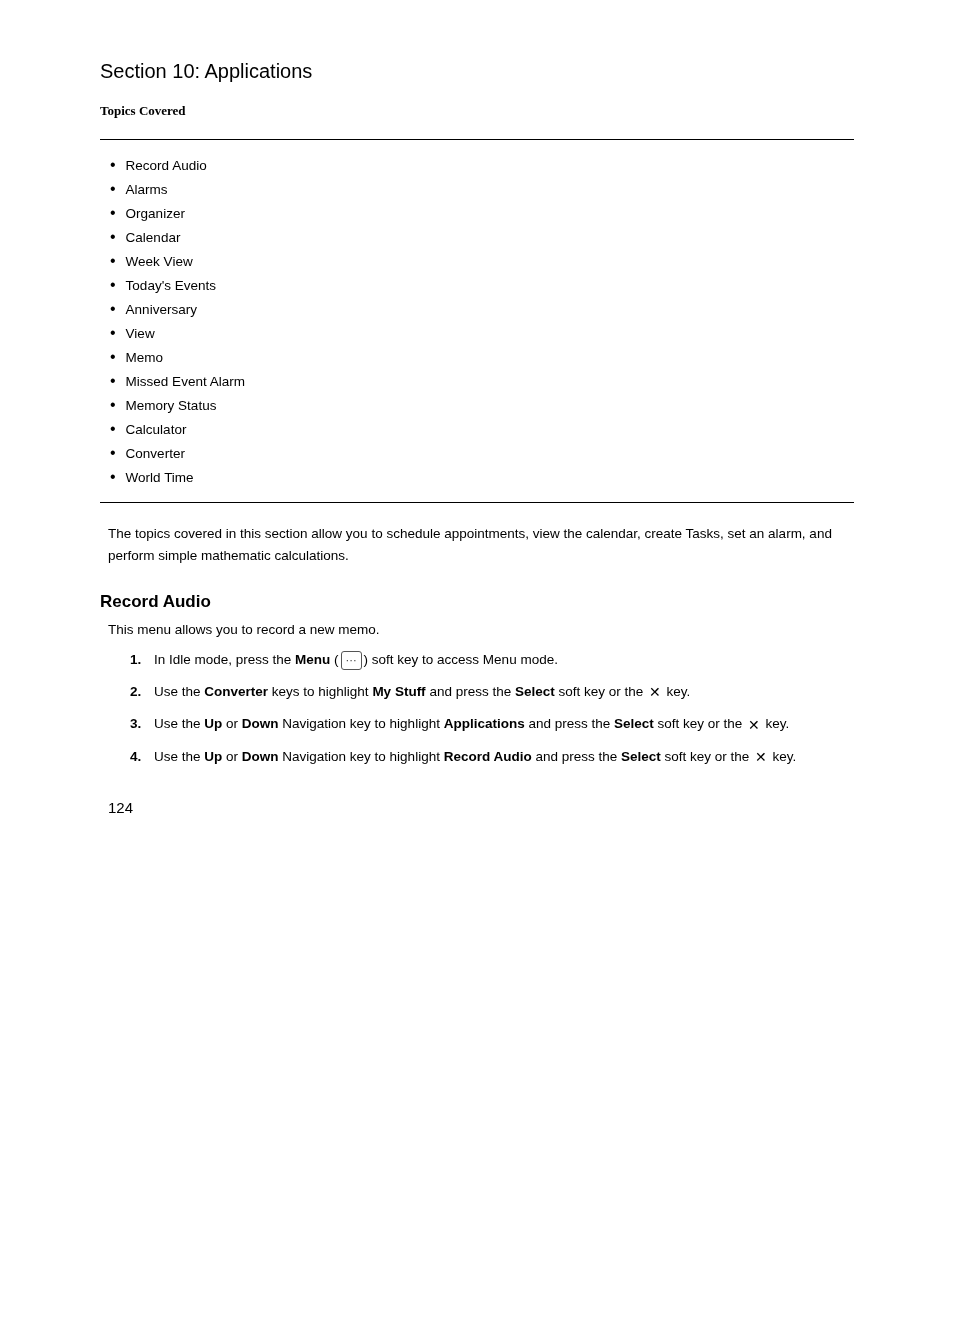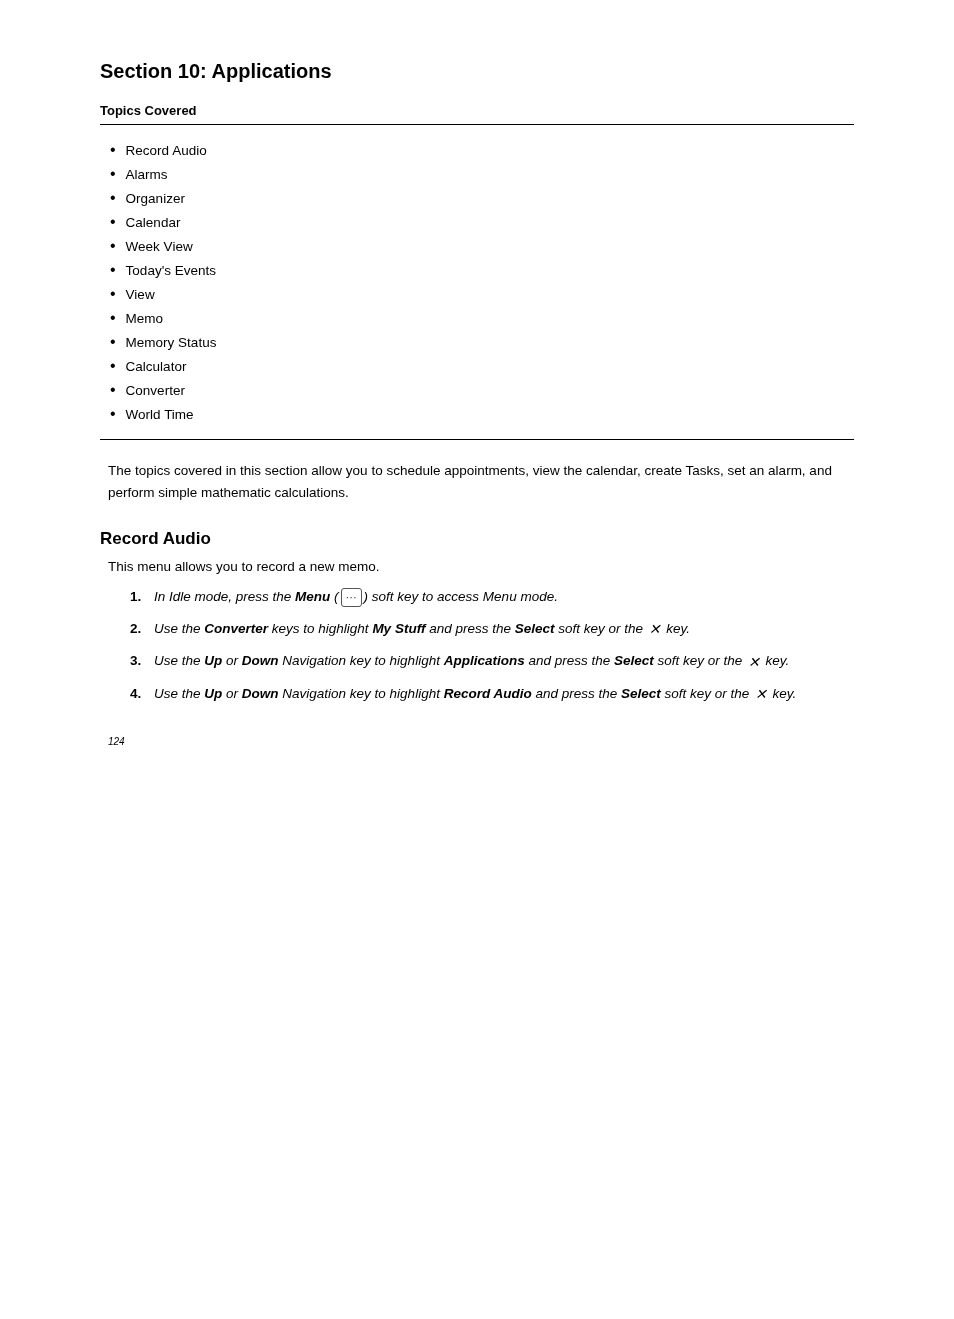--- a/index.html
+++ b/index.html
@@ -17,28 +17,29 @@
       min-height: 1319px;
     }
 
     .page {
       padding: 60px 100px 60px 100px;
       max-width: 954px;
     }
 
     .section-title {
       font-size: 20px;
-      font-weight: bold;
+      font-weight: normal;
       margin-bottom: 20px;
     }
 
     .topics-covered-label {
       font-size: 13px;
       font-weight: bold;
-      margin-bottom: 6px;
+      margin-bottom: 20px;
+      font-family: Liberation Serif, serif;
     }
 
     .divider {
       border: none;
       border-top: 1.5px solid #000;
       margin-bottom: 16px;
     }
 
     .divider-bottom {
       border: none;
@@ -100,21 +101,20 @@
     }
 
     .step-num {
       font-weight: bold;
       min-width: 16px;
       flex-shrink: 0;
     }
 
     .step-content {
       flex: 1;
-      font-style: italic;
     }
 
     .step-content b {
       font-weight: bold;
     }
 
     .menu-icon {
       display: inline-block;
       border: 1px solid #555;
       border-radius: 3px;
@@ -127,45 +127,46 @@
     }
 
     .star-icon {
       display: inline-block;
       font-size: 14px;
       vertical-align: middle;
       margin: 0 2px;
     }
 
     .page-number {
-      font-size: 10px;
+      font-size: 15px;
       margin-top: 30px;
       padding-left: 8px;
-      font-style: italic;
     }
   </style>
 </head>
 <body>
 
 <div class="page">
 
   <h1 class="section-title">Section 10: Applications</h1>
 
   <div class="topics-covered-label">Topics Covered</div>
   <hr class="divider">
 
   <ul class="topics-list">
   <li>Record Audio</li>
       <li>Alarms</li>
       <li>Organizer</li>
       <li>Calendar</li>
       <li>Week View</li>
       <li>Today's Events</li>
+      <li>Anniversary</li>
       <li>View</li>
       <li>Memo</li>
+      <li>Missed Event Alarm</li>
       <li>Memory Status</li>
       <li>Calculator</li>
       <li>Converter</li>
       <li>World Time</li>
     </ul>
 
   <hr class="divider-bottom">
 
   <p class="intro-text">The topics covered in this section allow you to schedule appointments, view the calendar, create Tasks, set an alarm, and perform simple mathematic calculations.</p>
 

